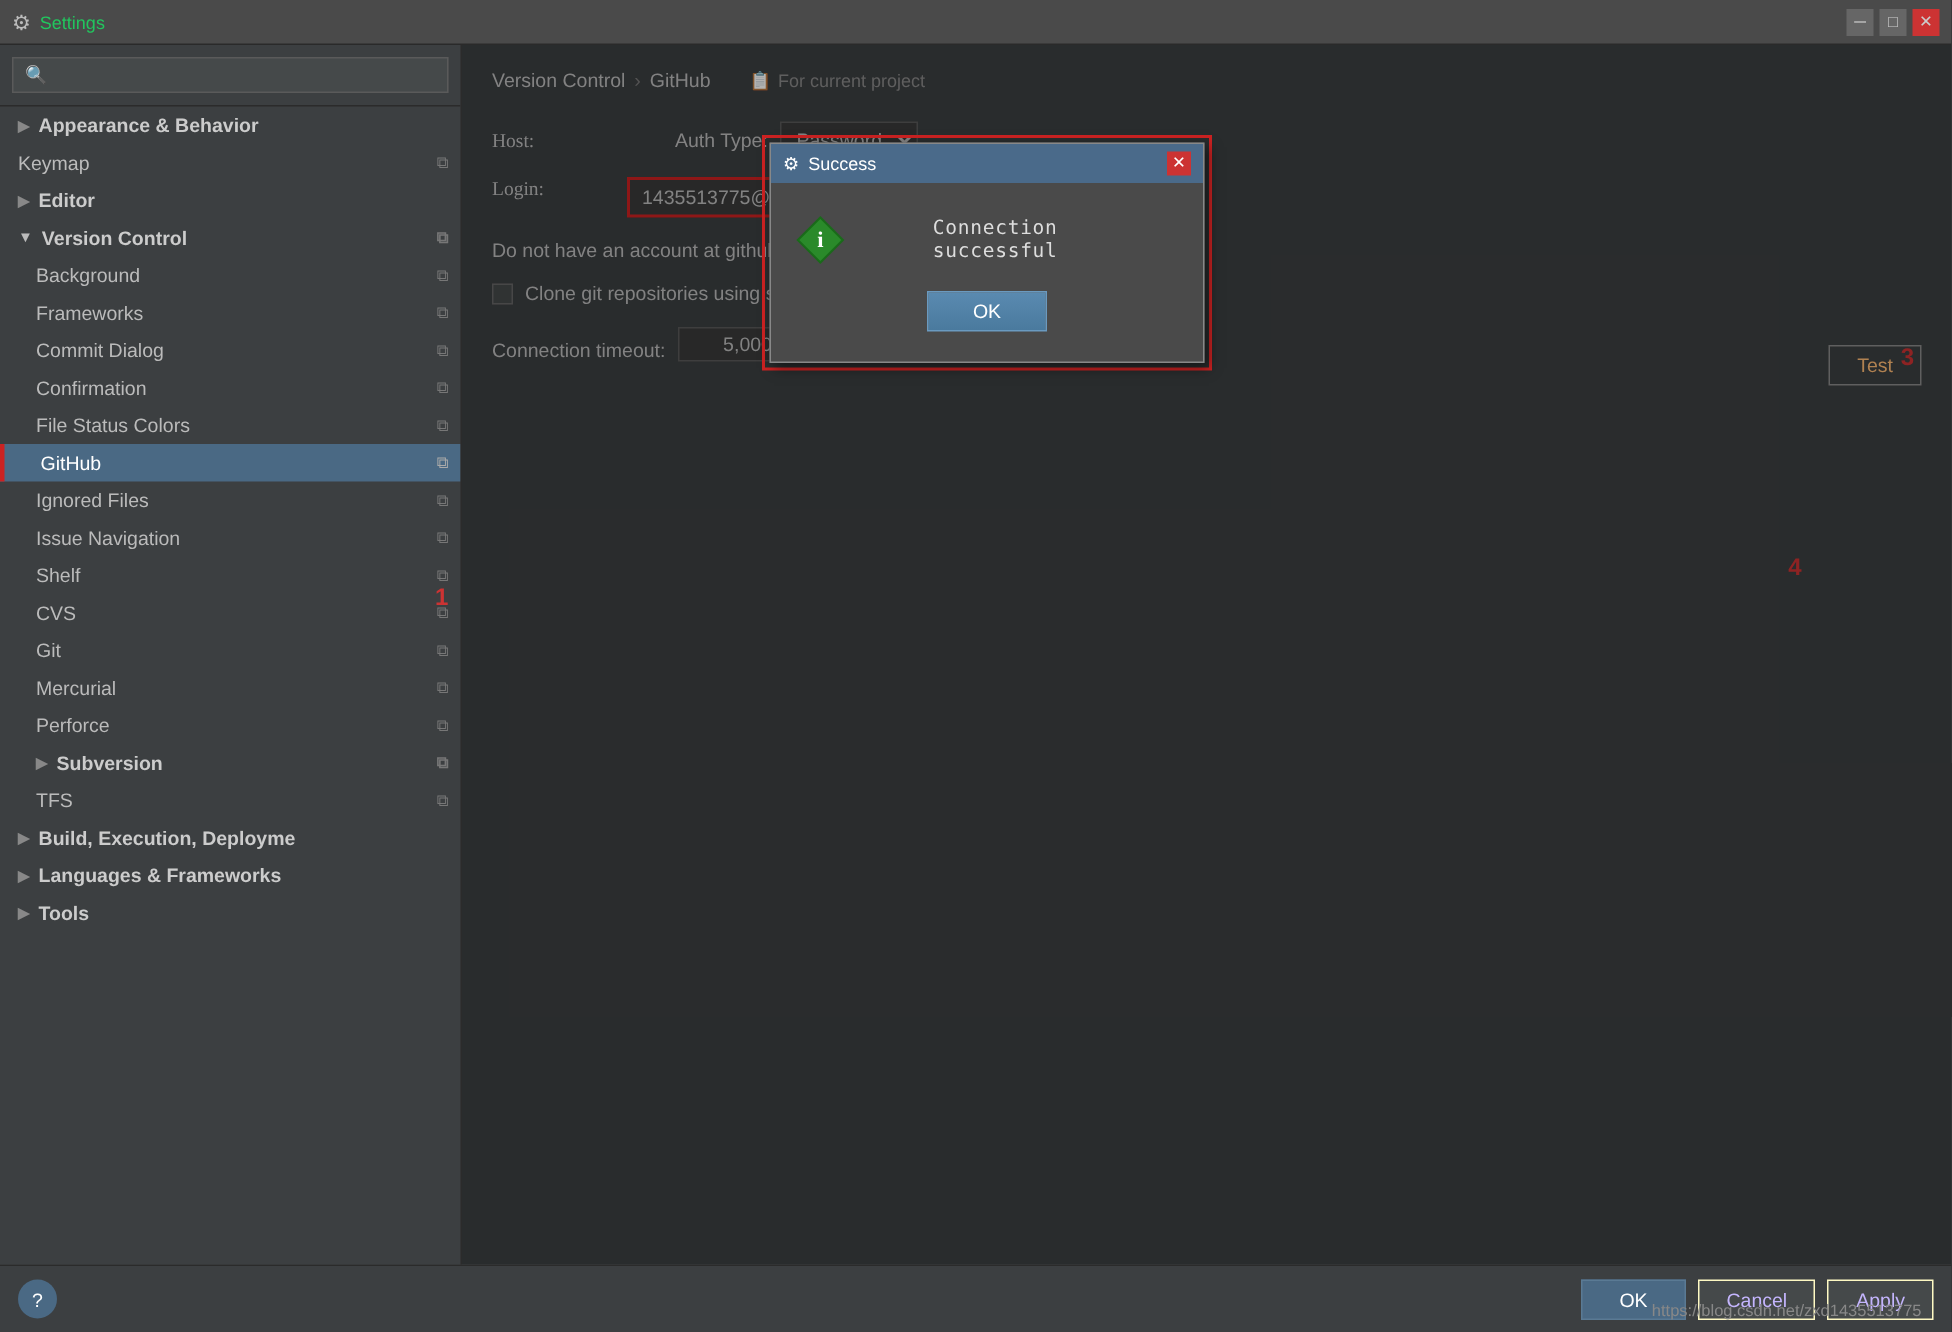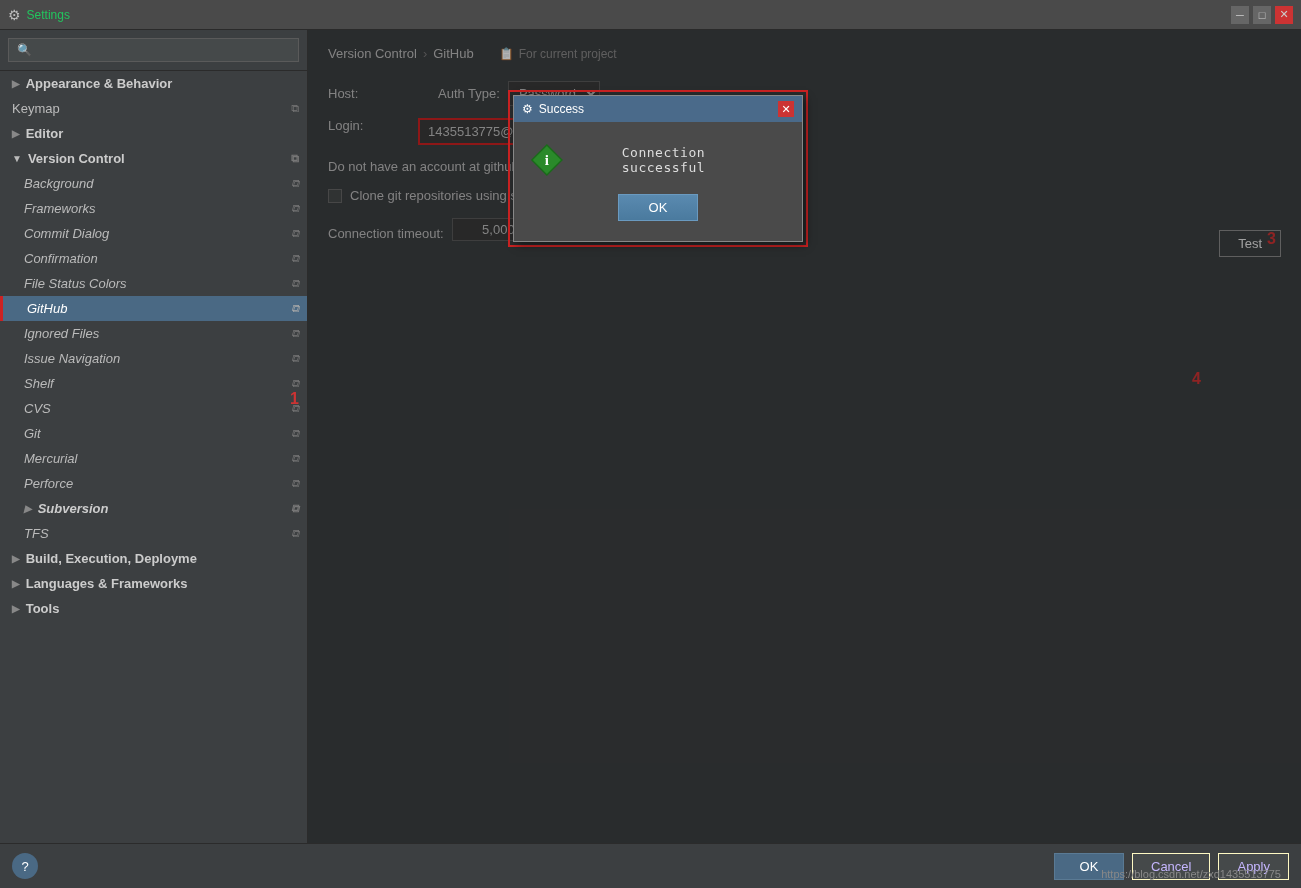--- a/index.html
+++ b/index.html
@@ -103,21 +103,21 @@
       color: #888;
     }
     .sidebar-item.expanded .arrow { color: #bbb; }
 
     .sidebar-item .copy-icon {
       margin-left: auto;
       color: #777;
       font-size: 11px;
     }
 
-    .sidebar-item.level1 { padding-left: 24px; font-style: italic; }
+    .sidebar-item.level1 { padding-left: 24px; }
 
     .sidebar-parent {
       font-weight: bold;
       color: #ccc;
     }
 
     
     .content {
       flex: 1;
       background: #3c3f41;
@@ -147,39 +147,40 @@
     .form-row {
       display: flex;
       align-items: flex-start;
       margin-bottom: 12px;
     }
     .form-label {
       width: 90px;
       color: #bbb;
       font-size: 13px;
       flex-shrink: 0;
+      font-family: Liberation Serif, serif;
     }
     .form-input {
       background: #3a3a3a;
       border: 1px solid #5a5a5a;
       color: #bbb;
       padding: 4px 8px;
       font-size: 13px;
       outline: none;
       flex: 1;
       max-width: 580px;
     }
 
     .auth-type-container {
       display: flex;
       align-items: center;
       gap: 8px;
       margin-left: 20px;
     }
-    .auth-type-label { color: #bbb; font-size: 13px; }
+    .auth-type-label { color: #bbb; font-size: 13px; margin-left: 12px; }
     .auth-type-select {
       background: #3a3a3a;
       border: 1px solid #5a5a5a;
       color: #bbb;
       padding: 3px 6px;
       font-size: 13px;
       outline: none;
     }
 
     .host-row {
@@ -197,21 +198,21 @@
       text-decoration: none;
       cursor: pointer;
     }
 
     .test-button {
       position: absolute;
       right: 20px;
       top: 200px;
       background: #3c3f41;
       border: 1px solid #888;
-      color: #e5e5e5;
+      color: #fdba74;
       padding: 5px 18px;
       font-size: 13px;
       cursor: pointer;
     }
 
     .clone-row {
       display: flex;
       align-items: center;
       gap: 8px;
       margin-bottom: 14px;

